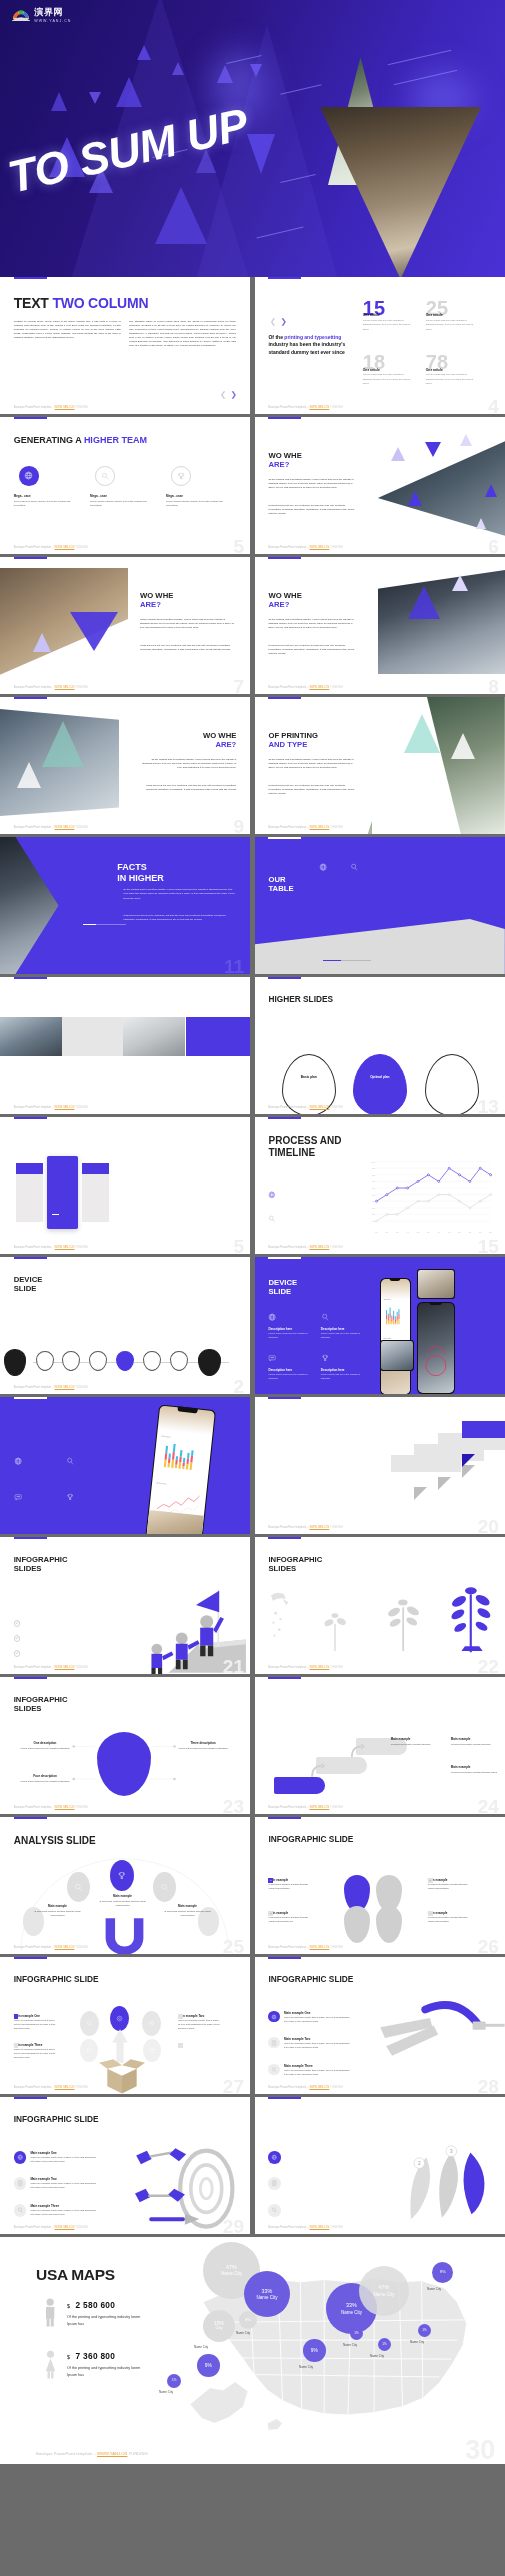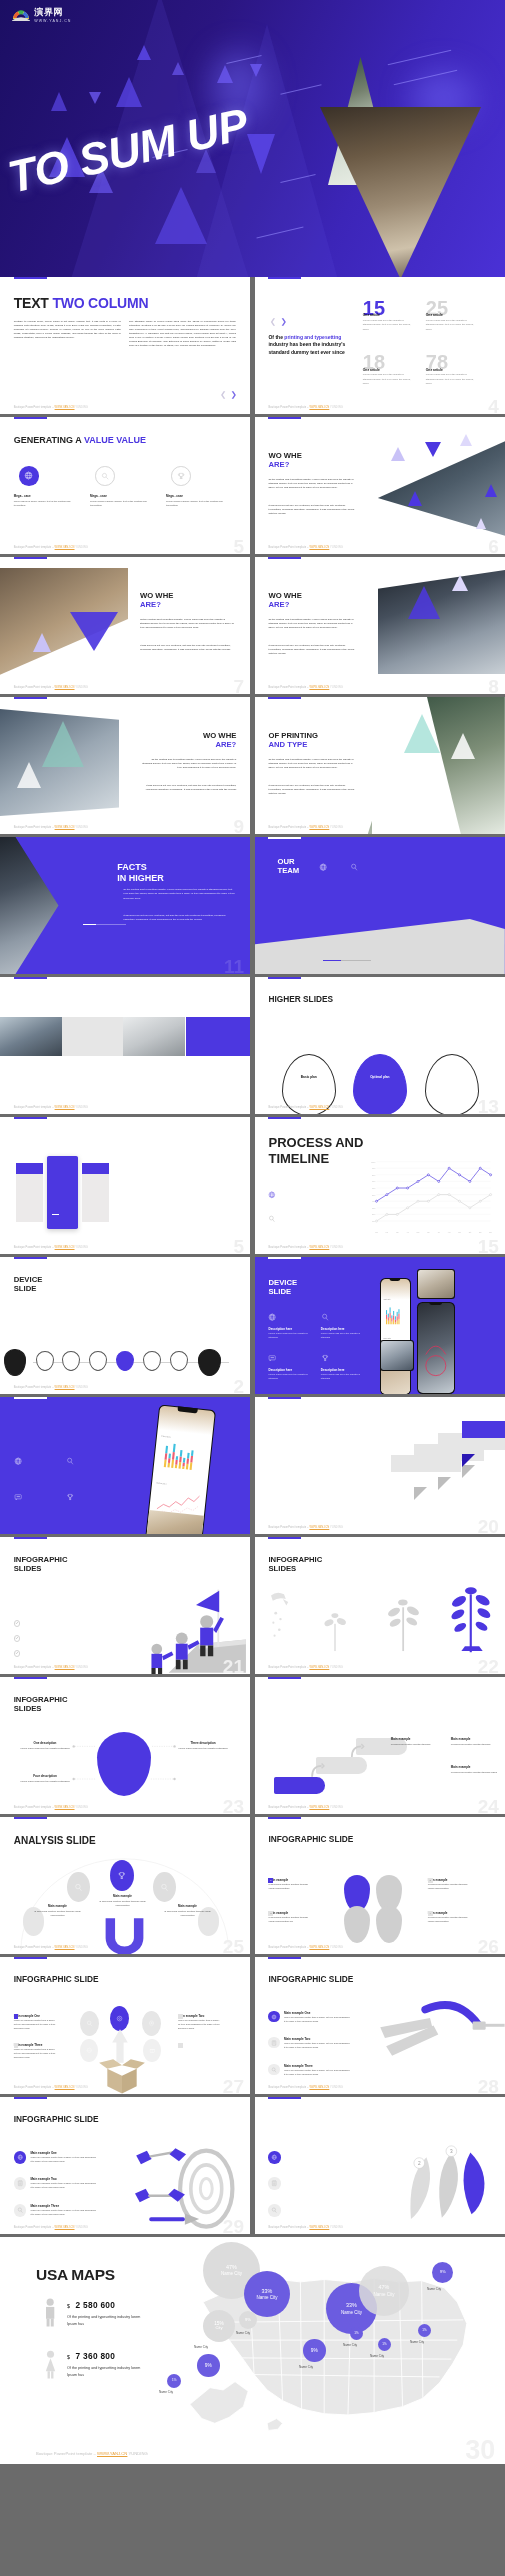--- a/index.html
+++ b/index.html
@@ -251,21 +251,21 @@
       <div class="foot">
         <span>Boutique PowerPoint template –</span> <a href="#">WWW.YANJ.CN</a> <span class="yd">YUNDING</span>
       </div>
       <div class="pgnum">4</div>
     </div>
 
     <div class="slide">
       <div class="tab"></div>
       <div class="s-title" style="top:18.4px;font-size:9px;">
         <span>GENERATING A</span>
-        <span class="accent">VALUE VALUE</span>
+        <span class="accent">HIGHER TEAM</span>
       </div>
       <div class="circ" style="left:19px;top:49px;width:19.6px;height:19.6px;background:#4c37e0;">
         <svg width="9" height="9" viewBox="0 0 24 24" fill="none" stroke="#fff" stroke-width="1.2">
             <circle cx="12" cy="12" r="9"></circle>
             <ellipse cx="12" cy="12" rx="4" ry="9"></ellipse>
             <path d="M3 12h18M5 7h14M5 17h14"></path>
           </svg>
       </div>
       <div class="circ" style="left:95px;top:49px;width:19.6px;height:19.6px;border:0.6px solid #d6d6d6;">
         <svg width="8.3" height="8.3" viewBox="0 0 24 24" fill="none" stroke="#bdbdbd" stroke-width="1.2">
@@ -402,23 +402,23 @@
         <div style="width:30%;height:1.2px;background:#fff;"></div>
       </div>
       <div style="position:absolute;right:13.7px;top:51px;width:113px;font-size:2.5px;color:#e9e6fc;line-height:1.75;">Of the printing and typesetting industry. Lorem Ipsum has been the industry's standard dummy text ever since the 1500s, when an unknown printer took a galley of type and scrambled it to make a type specimen book.</div>
       <div style="position:absolute;right:13.7px;top:77px;width:113px;font-size:2.5px;color:#e9e6fc;line-height:1.75;">It has survived not only five centuries, but also the leap into electronic typesetting, remaining essentially unchanged. It was popularised in the 1960s with the release</div>
       <div class="pgnum" style="color:rgba(255,255,255,.13);">11</div>
     </div>
 
     <div class="slide" style="background:#4c37e0;">
       <div class="tab" style="background:#fff;"></div>
       <div style="position:absolute;left:0;bottom:0;width:250px;height:55px;background:#dcdcdc;clip-path:polygon(0 46%,86% 0,100% 18%,100% 100%,0 100%);"></div>
-      <div class="s-title" style="top:20px;font-size:7.7px;color:#fff;margin-left:9px;">
+      <div class="s-title" style="top:38px;font-size:7.7px;color:#fff;">
         <div>OUR</div>
-        <div>TEAM</div>
+        <div>TABLE</div>
       </div>
       <div style="position:absolute;left:13.7px;top:46px;font-size:4.2px;color:#ded9fb;"></div>
 
       <div style="position:absolute;left:64px;top:25.6px;">
         <span>
           <svg width="8.3" height="8.3" viewBox="0 0 24 24" fill="none" stroke="#fff" stroke-width="1">
               <circle cx="12" cy="12" r="9"></circle>
               <ellipse cx="12" cy="12" rx="4.4" ry="9"></ellipse>
               <path d="M3 12h18M5.2 7h13.6M5.2 17h13.6"></path>
             </svg>
@@ -540,21 +540,21 @@
       </div>
 
       <div class="foot">
         <span>Boutique PowerPoint template –</span> <a href="#">WWW.YANJ.CN</a> <span class="yd">YUNDING</span>
       </div>
       <div class="pgnum">5</div>
     </div>
 
     <div class="slide">
       <div class="tab"></div>
-      <div class="s-title" style="top:18.4px;font-size:13px;">
+      <div class="s-title" style="top:18.4px;font-size:10px;">
         <div>PROCESS AND</div>
         <div>TIMELINE</div>
       </div>
       <div class="s-body" style="left:13.7px;top:51px;width:55px;font-size:2.5px;"></div>
       <div style="position:absolute;left:13.7px;top:73px;display:flex;gap:3.6px;">
         <span>
           <svg width="7.7" height="7.7" viewBox="0 0 24 24" fill="none" stroke="#4c37e0" stroke-width="1">
               <circle cx="12" cy="12" r="9"></circle>
               <ellipse cx="12" cy="12" rx="4.4" ry="9"></ellipse>
               <path d="M3 12h18M5.2 7h13.6M5.2 17h13.6"></path>

